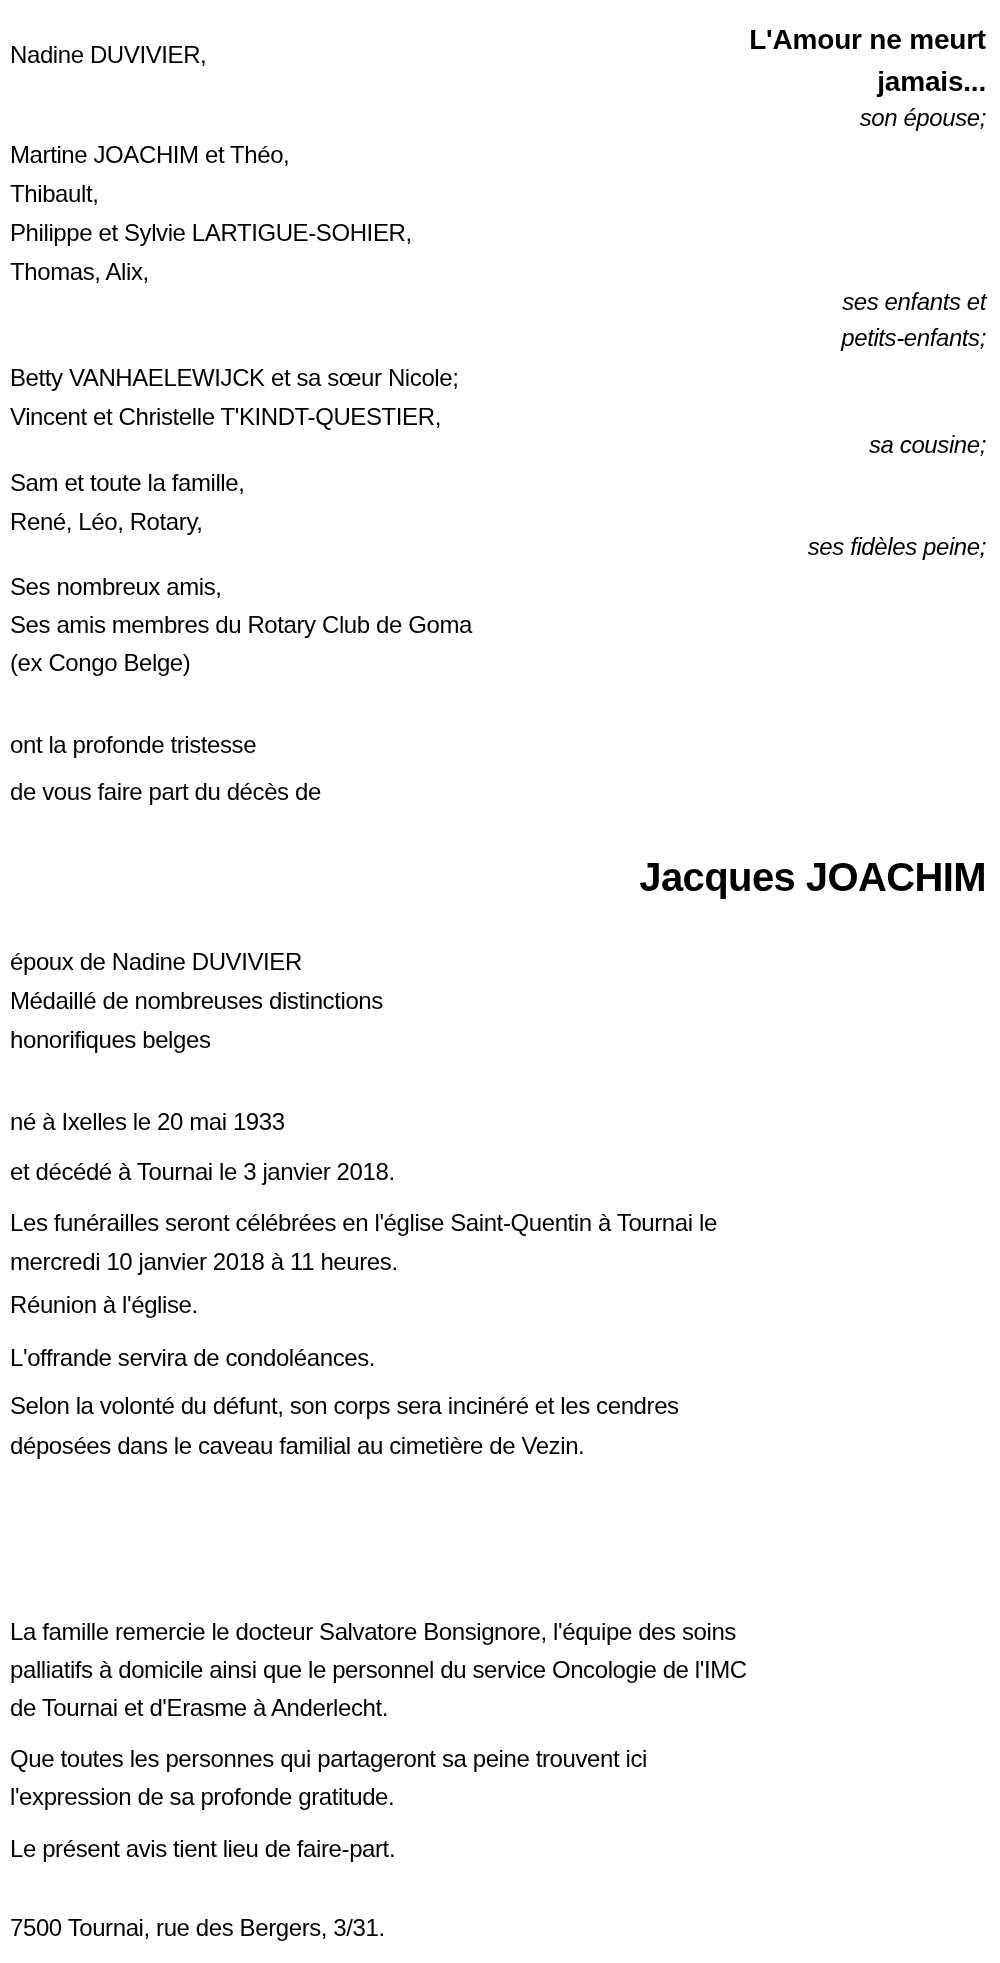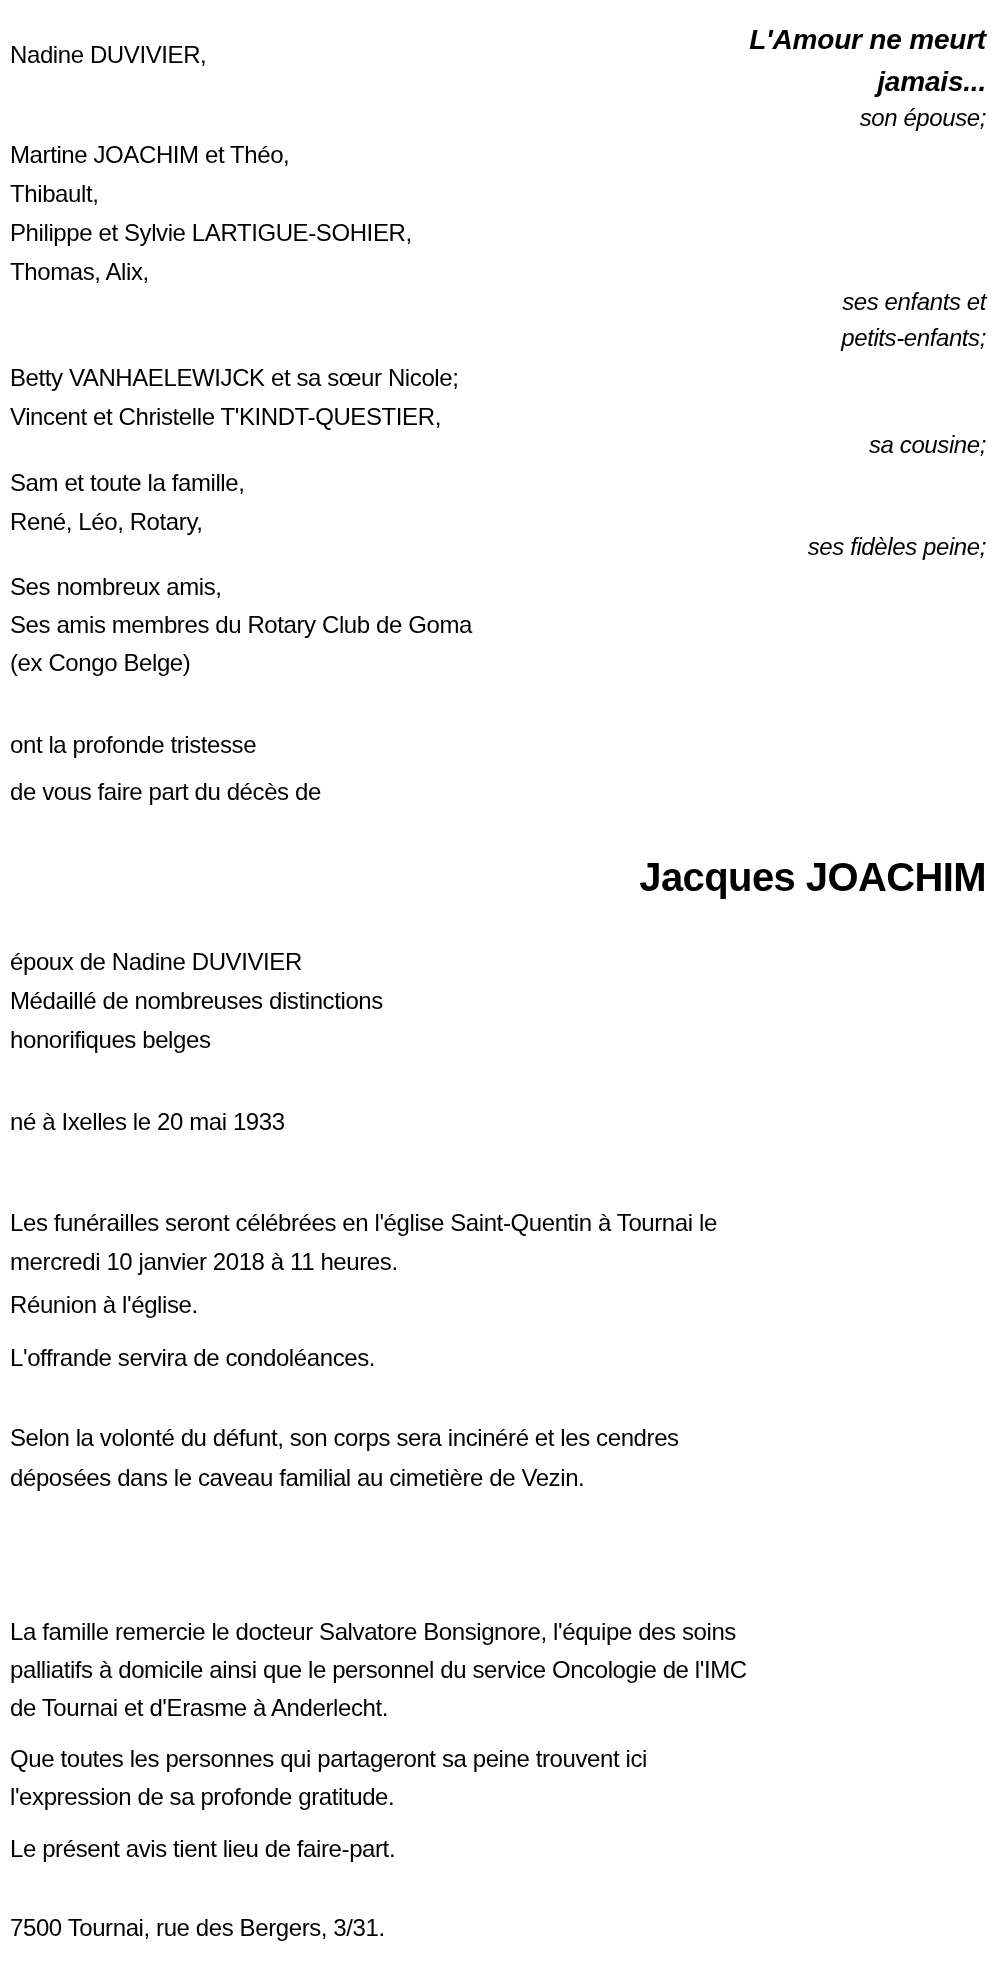--- a/index.html
+++ b/index.html
@@ -18,36 +18,35 @@
     position: absolute;
     left: 10px;
     width: 976px;
     white-space: pre-line;
     line-height: 39px;
   }
   .r  { text-align: right; }
   .it { font-style: italic; }
   .quote {
     font-weight: bold;
-    font-style: italic;
     font-size: 28px;
     line-height: 42px;
     letter-spacing: -0.2px;
   }
   .h1 {
     font-size: 40px;
     font-weight: bold;
     line-height: 50px;
     letter-spacing: -0.6px;
     white-space: nowrap;
     text-align: right;
   }
   .lh36 { line-height: 36px; }
   .lh38 { line-height: 38px; }
-  .lh40 { line-height: 40px; margin-top: 32px; }
+  .lh40 { line-height: 40px; }
   .lh41 { line-height: 41px; }
 </style>
 </head>
 <body>
 
 <div class="page">
 
   <div class="blk r quote" style="top:19px">L'Amour ne meurt
 jamais...</div>
 
@@ -76,20 +75,21 @@
   <div class="blk" style="top:725px">ont la profonde tristesse</div>
   <div class="blk" style="top:772px">de vous faire part du décès de</div>
 
   <div class="blk h1" style="top:852px">Jacques JOACHIM</div>
 
   <div class="blk" style="top:942px">époux de Nadine DUVIVIER
 Médaillé de nombreuses distinctions
 honorifiques belges</div>
 
   <div class="blk" style="top:1102px">né à Ixelles le 20 mai 1933</div>
+  <div class="blk" style="top:1152px">et décédé à Tournai le 3 janvier 2018.</div>
 
   <div class="blk" style="top:1203px">Les funérailles seront célébrées en l'église Saint-Quentin à Tournai le
 mercredi 10 janvier 2018 à 11 heures.</div>
   <div class="blk" style="top:1285px">Réunion à l'église.</div>
   <div class="blk" style="top:1338px">L'offrande servira de condoléances.</div>
   <div class="blk lh40" style="top:1386px">Selon la volonté du défunt, son corps sera incinéré et les cendres
 déposées dans le caveau familial au cimetière de Vezin.</div>
   <div class="blk lh38" style="top:1613px">La famille remercie le docteur Salvatore Bonsignore, l'équipe des soins
 palliatifs à domicile ainsi que le personnel du service Oncologie de l'IMC
 de Tournai et d'Erasme à Anderlecht.</div>

